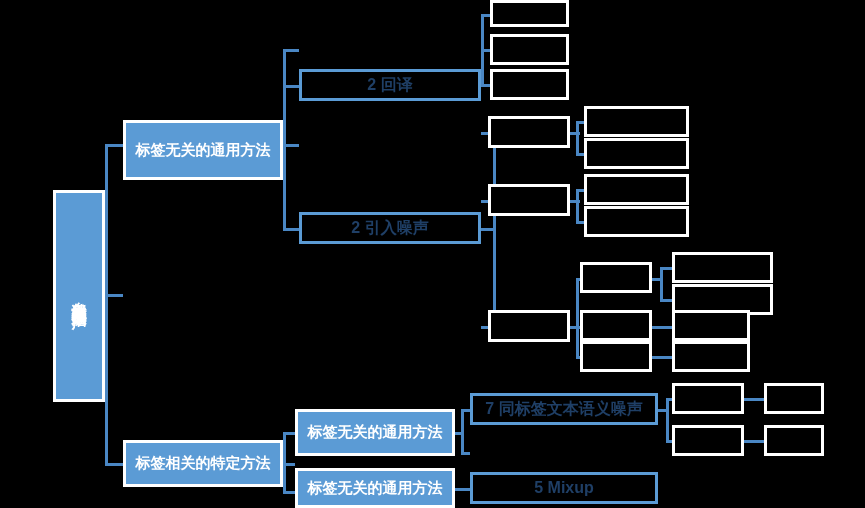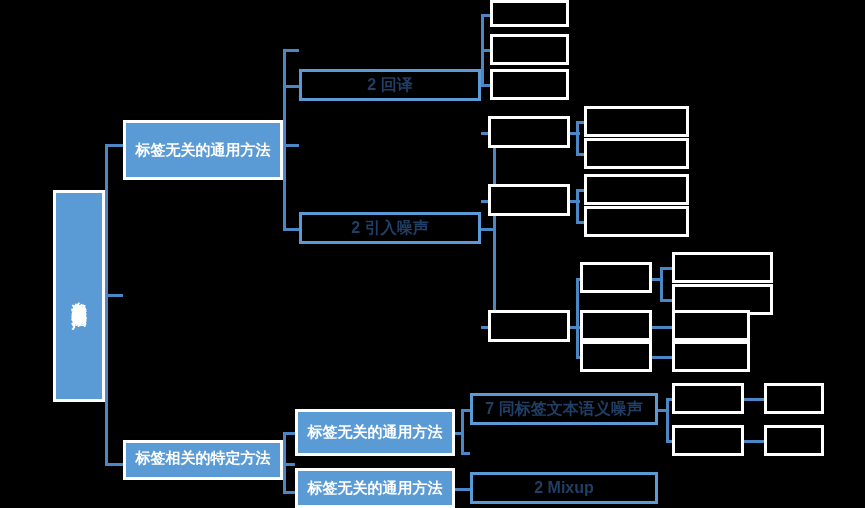--- a/index.html
+++ b/index.html
@@ -75,21 +75,21 @@
 
   <div class="node filled root" style="left:53px; top:190px; width:52px; height:212px;">自然语言处理中的数据增广</div>
 
   <div class="conn h" style="left:105px; top:294px; width:18px;"></div>
   <div class="conn v" style="left:105px; top:144px; height:322px;"></div>
   <div class="conn h" style="left:105px; top:144px; width:20px;"></div>
   <div class="conn h" style="left:105px; top:463px; width:20px;"></div>
 
   <div class="node filled" style="left:123px; top:120px; width:160px; height:60px;">标签无关的通用方法</div>
 
-  <div class="node filled" style="left:123px; top:440px; width:160px; height:40px;font-family:Liberation Mono, monospace;">标签相关的特定方法</div>
+  <div class="node filled" style="left:123px; top:440px; width:160px; height:47px;">标签相关的特定方法</div>
 
   <div class="conn h" style="left:283px; top:144px; width:16px;"></div>
   <div class="conn v" style="left:283px; top:49px; height:182px;"></div>
   <div class="conn h" style="left:283px; top:49px; width:16px;"></div>
   <div class="conn h" style="left:283px; top:85px; width:16px;"></div>
   <div class="conn h" style="left:283px; top:228px; width:16px;"></div>
 
   <div class="conn h" style="left:283px; top:463px; width:12px;"></div>
   <div class="conn v" style="left:283px; top:432px; height:62px;"></div>
   <div class="conn h" style="left:283px; top:432px; width:12px;"></div>
@@ -167,21 +167,21 @@
   <div class="conn h" style="left:455px; top:432px; width:9px;"></div>
   <div class="conn v" style="left:461px; top:409px; height:46px;"></div>
   <div class="conn h" style="left:461px; top:409px; width:9px;"></div>
   <div class="conn h" style="left:461px; top:452px; width:9px;"></div>
 
   <div class="node dark" style="left:470px; top:393px; width:188px; height:32px;">7 同标签文本语义噪声</div>
 
 
   <div class="conn h" style="left:455px; top:488px; width:15px;"></div>
 
-  <div class="node dark" style="left:470px; top:472px; width:188px; height:32px;">2 Mixup</div>
+  <div class="node dark" style="left:470px; top:472px; width:188px; height:32px;">5 Mixup</div>
 
   <div class="conn h" style="left:658px; top:409px; width:10px;"></div>
   <div class="conn v" style="left:666px; top:398px; height:45px;"></div>
   <div class="conn h" style="left:666px; top:398px; width:8px;"></div>
   <div class="conn h" style="left:666px; top:440px; width:8px;"></div>
 
   <div class="node empty" style="left:672px; top:383px; width:72px; height:31px;"></div>
   <div class="node empty" style="left:672px; top:425px; width:72px; height:31px;"></div>
 
   <div class="conn h" style="left:744px; top:398px; width:20px;"></div>

